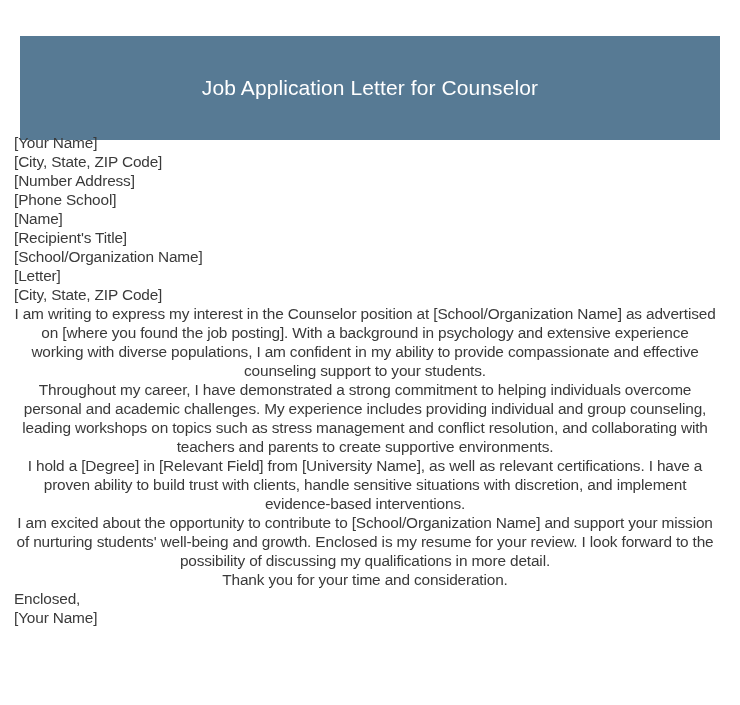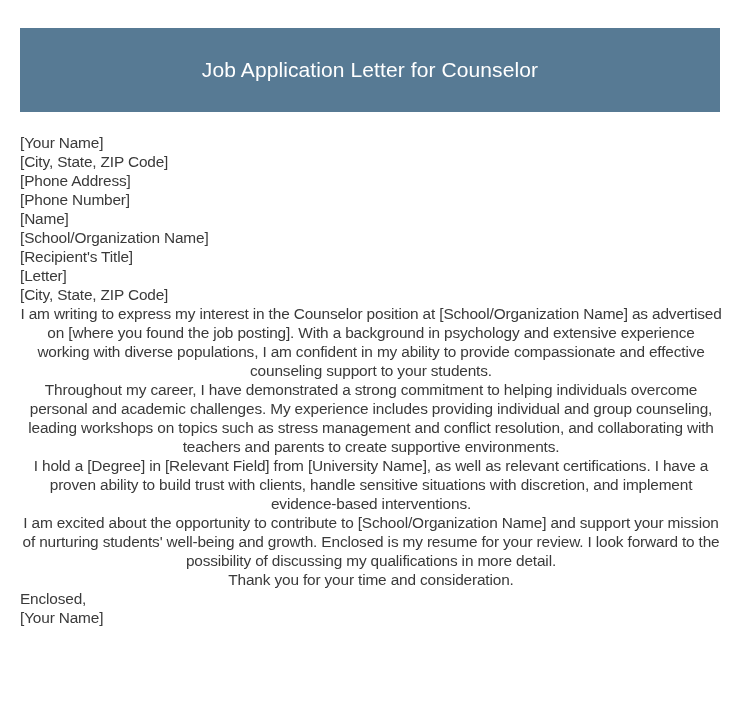--- a/index.html
+++ b/index.html
@@ -10,61 +10,61 @@
   body {
     width: 740px;
     height: 705px;
     position: relative;
     font-family: "Liberation Sans", "DejaVu Sans", sans-serif;
     color: #3a3a3a;
   }
   .header {
     position: absolute;
     left: 20px;
-    top: 28px;
+    top: 36px;
     width: 700px;
-    height: 84px;
+    height: 104px;
     background: #577a94;
     display: flex;
     align-items: center;
     justify-content: center;
   }
   .header-title {
     color: #ffffff;
     font-size: 21px;
     letter-spacing: 0.1px;
     margin-top: -1px;
   }
   .letter {
     position: absolute;
-    left: 20px;
+    left: 14px;
     top: 133px;
     width: 702px;
     font-size: 15.4px;
     line-height: 19px;
     letter-spacing: -0.15px;
   }
   .line { display: block; white-space: nowrap; }
   .para { display: block; text-align: center; }
 </style>
 </head>
 <body>
 
 <div class="header">
   <div class="header-title">Job Application Letter for Counselor</div>
 </div>
 
 <div class="letter">
   <span class="line">[Your Name]</span>
   <span class="line">[City, State, ZIP Code]</span>
-  <span class="line">[Phone Address]</span>
-  <span class="line">[Phone Number]</span>
+  <span class="line">[Number Address]</span>
+  <span class="line">[Phone School]</span>
   <span class="line">[Name]</span>
+  <span class="line">[Recipient's Title]</span>
   <span class="line">[School/Organization Name]</span>
-  <span class="line">[Recipient's Title]</span>
   <span class="line">[Letter]</span>
   <span class="line">[City, State, ZIP Code]</span>
   <span class="para">I am writing to express my interest in the Counselor position at [School/Organization Name] as advertised on [where you found the job posting]. With a background in psychology and extensive experience working with diverse populations, I am confident in my ability to provide compassionate and effective counseling support to your students.</span>
   <span class="para">Throughout my career, I have demonstrated a strong commitment to helping individuals overcome personal and academic challenges. My experience includes providing individual and group counseling, leading workshops on topics such as stress management and conflict resolution, and collaborating with teachers and parents to create supportive environments.</span>
   <span class="para">I hold a [Degree] in [Relevant Field] from [University Name], as well as relevant certifications. I have a proven ability to build trust with clients, handle sensitive situations with discretion, and implement evidence-based interventions.</span>
   <span class="para">I am excited about the opportunity to contribute to [School/Organization Name] and support your mission of nurturing students' well-being and growth. Enclosed is my resume for your review. I look forward to the possibility of discussing my qualifications in more detail.</span>
   <span class="para">Thank you for your time and consideration.</span>
   <span class="line">Enclosed,</span>
   <span class="line">[Your Name]</span>
 </div>

